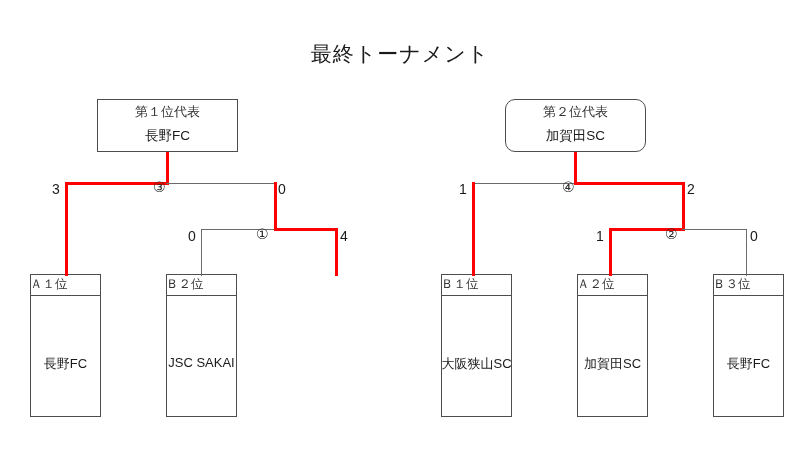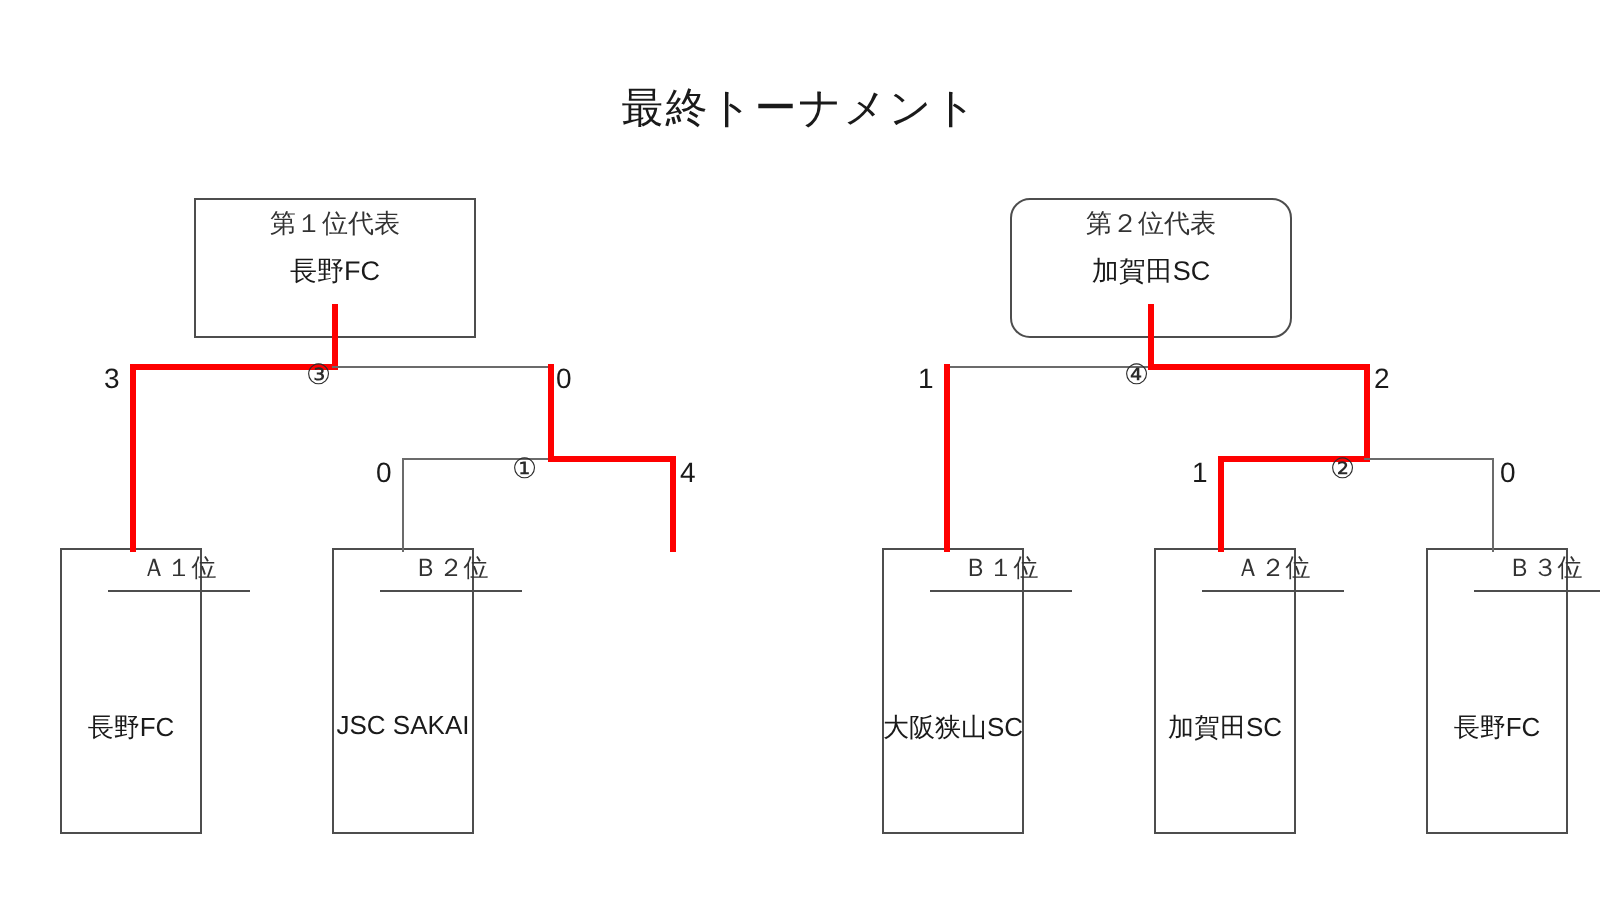--- a/index.html
+++ b/index.html
@@ -19,21 +19,21 @@
     letter-spacing:1px;
     white-space:nowrap;
   }
 
   
   .champ-box{
     position:absolute;
     box-sizing:border-box;
     border:1px solid #4d4d4d;
     background:#ffffff;
-    width:141px;height:70px;
+    width:141px;height:53px;
   }
   .champ-box .rank{
     position:absolute;left:0;top:3px;width:100%;
     text-align:center;font-size:13px;color:#333;
     white-space:nowrap;
   }
   .champ-box .team{
     position:absolute;left:0;top:27px;width:100%;
     text-align:center;font-size:13.5px;color:#1a1a1a;
     white-space:nowrap;
@@ -43,25 +43,23 @@
     position:absolute;
     box-sizing:border-box;
     border:1px solid #4d4d4d;
     background:#ffffff;
     width:71px;height:143px;
   }
   .team-box .hdr{
     position:absolute;left:-1px;top:-1px;width:71px;height:22px;
     box-sizing:border-box;
     border-bottom:1px solid #4d4d4d;
-    text-align:center;
     font-size:12.5px;color:#333;
     line-height:21px;
     white-space:nowrap;
-    margin-left:24px;
   }
   .team-box .nm{
     position:absolute;left:50%;top:80px;
     transform:translateX(-50%);
     font-size:13px;color:#1a1a1a;
     white-space:nowrap;
   }
 
   
   .ln{position:absolute;background:#6b6b6b;}

